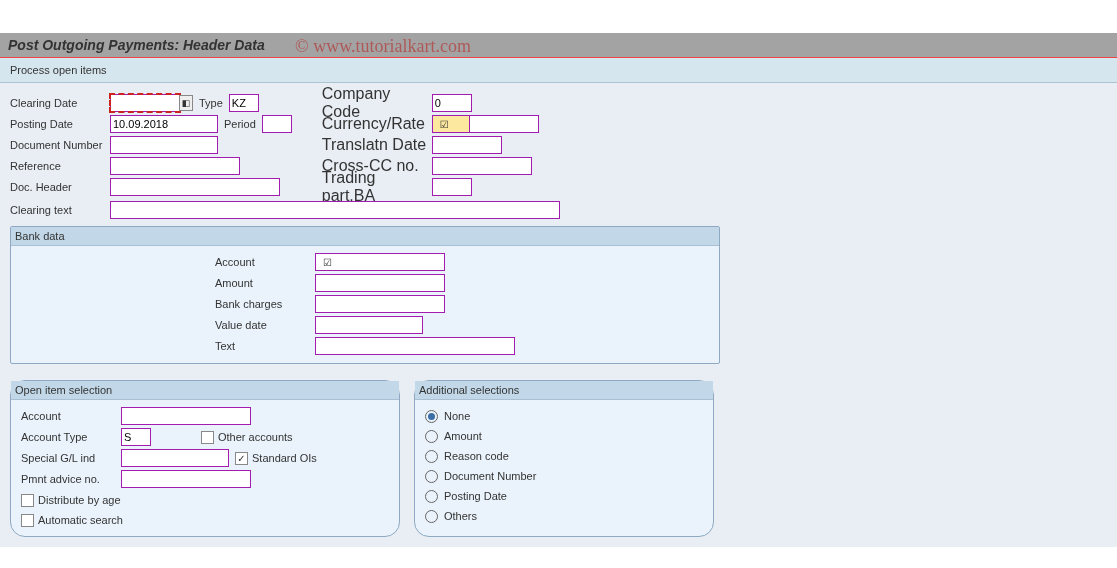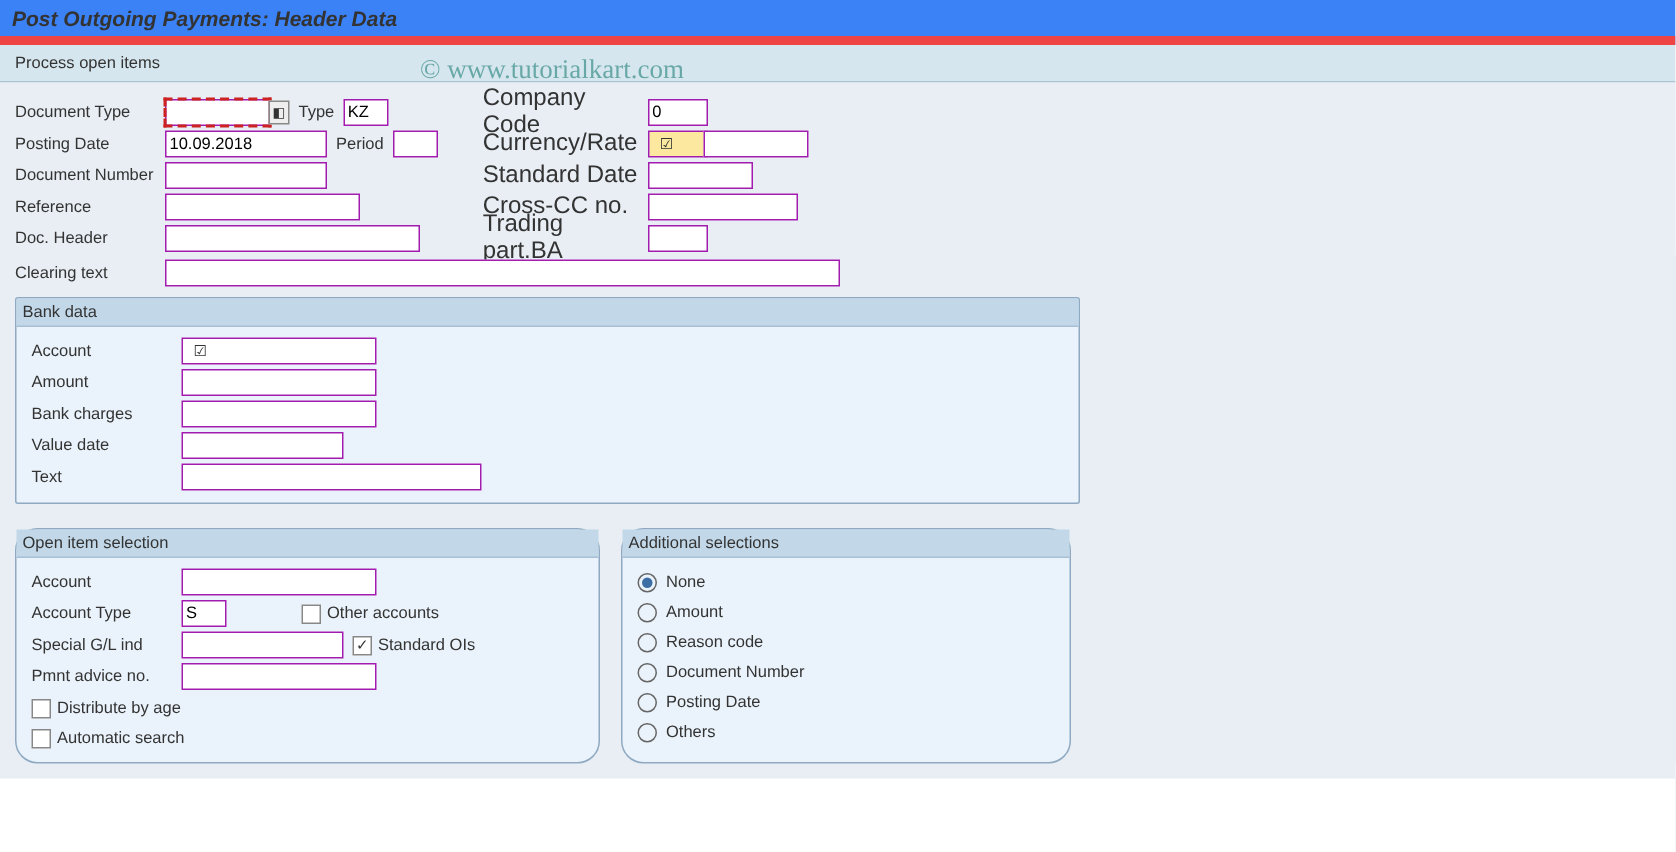--- a/index.html
+++ b/index.html
@@ -6,27 +6,28 @@
     body {
       font-family: Arial, Helvetica, sans-serif;
       font-size: 11px;
       background: #fff;
       width: 1117px;
       height: 568px;
       position: relative;
       color: #333;
     }
     .title-bar {
-      background: #3b82f6;
+      background: #a3a3a3;
       padding: 4px 8px;
       font-size: 14px;
       font-weight: bold;
       font-style: italic;
       color: #333;
-      border-bottom: 6px solid #ef4444;
+      border-bottom: 1px solid #ef4444;
+      margin-top: 33px;
     }
     .toolbar {
       background: #d6e6ee;
       padding: 6px 10px;
       font-size: 11px;
       color: #333;
       border-bottom: 1px solid #aac4d4;
     }
     .main-area {
       background: #e8eef4;
@@ -100,20 +101,21 @@
       border-radius: 2px;
     }
     .group-title {
       background: #c2d8e8;
       padding: 3px 4px;
       font-size: 11px;
       border-bottom: 1px solid #a8bfd4;
     }
     .group-body {
       padding: 6px 10px;
+      justify-content: center;
     }
     .twocol {
       display: flex;
       gap: 60px;
     }
     .lower {
       display: flex;
       gap: 14px;
       margin-top: 10px;
     }
@@ -149,22 +151,22 @@
       border-radius: 50%;
     }
     .radio-row, .cb-row {
       display: flex;
       align-items: center;
       height: 20px;
     }
     .watermark {
       position: absolute;
       top: 36px;
-      left: 280px;
-      color: #0f766e;
+      left: 295px;
+      color: #b91c1c;
       font-size: 18px;
       font-family: Georgia, serif;
       opacity: 0.55;
       pointer-events: none;
     }
   </style>
 </head>
 <body>
 
 <div class="title-bar">Post Outgoing Payments: Header Data</div>
@@ -173,21 +175,21 @@
   <span style="cursor:default;">Process open items</span>
 </div>
 
 <div class="watermark">© www.tutorialkart.com</div>
 
 <div class="main-area">
 
   <div class="form-grid">
     <div class="col">
       <div class="row">
-        <span class="lbl">Document Type</span>
+        <span class="lbl">Clearing Date</span>
         <input type="text" class="w-70 highlight-input" value="" style="">
         <span class="pick-btn">◧</span>
         <span class="lbl-mid">Type</span>
         <input type="text" class="w-small" value="KZ" style="">
       </div>
       <div class="row">
         <span class="lbl">Posting Date</span>
         <input type="text" class="w-80" value="10.09.2018" style="">
         <span class="lbl-mid">Period</span>
         <input type="text" class="w-small" value="" style="">
@@ -210,21 +212,21 @@
         <span class="lbl-2">Company Code</span>
         <input type="text" class="w-40" value="0" style="">
       </div>
       <div class="row">
         <span class="lbl-2">Currency/Rate</span>
         <input type="text" class="w-40" style="background-image: linear-gradient(rgb(252, 232, 159), rgb(252, 232, 159)); background-repeat: no-repeat;" value="">
         <span style="position:relative; left:-32px; font-size:10px;">☑</span>
         <input type="text" class="w-70" style="margin-left: -12px;" value="">
       </div>
       <div class="row">
-        <span class="lbl-2">Standard Date</span>
+        <span class="lbl-2">Translatn Date</span>
         <input type="text" class="w-70" value="" style="">
       </div>
       <div class="row">
         <span class="lbl-2">Cross-CC no.</span>
         <input type="text" class="w-100" value="" style="">
       </div>
       <div class="row">
         <span class="lbl-2">Trading part.BA</span>
         <input type="text" class="w-40" value="" style="">
       </div>

